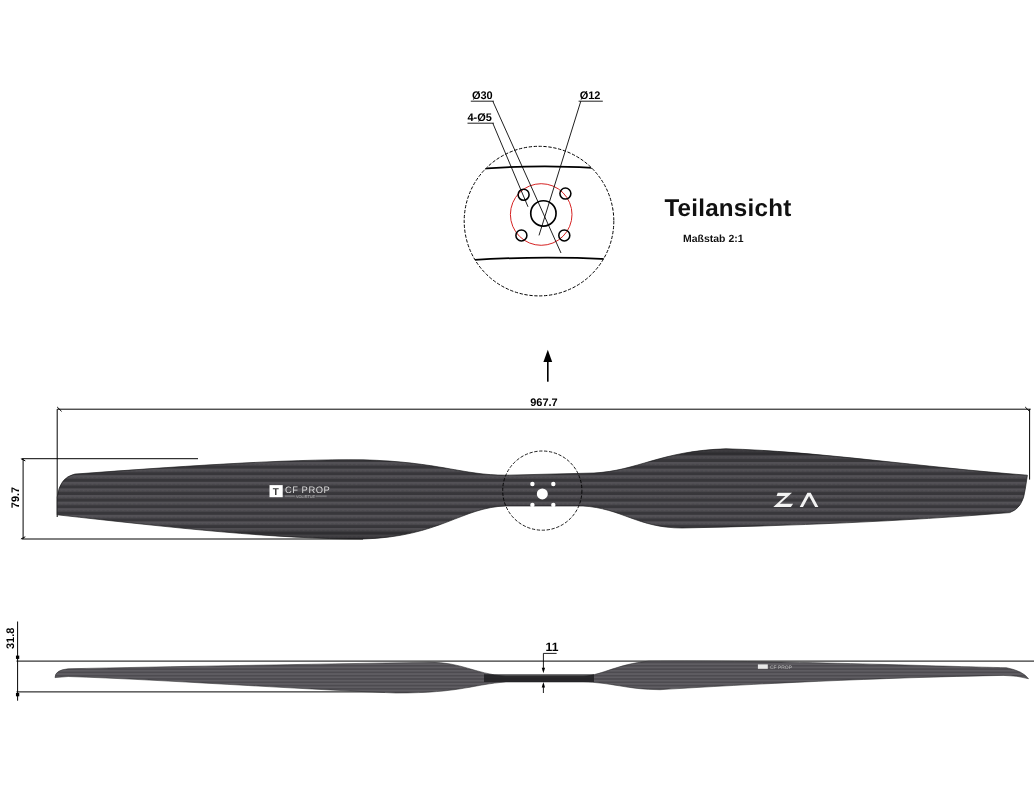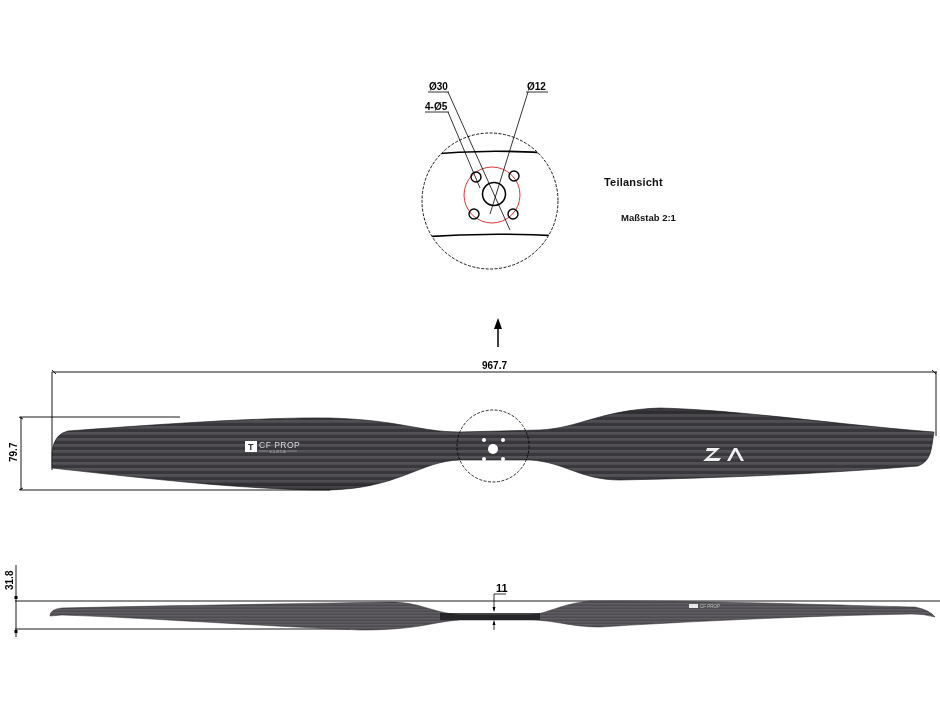--- a/index.html
+++ b/index.html
@@ -1,21 +1,21 @@
 <!DOCTYPE html>
 <html><head>
   <meta charset="utf-8">
   <style>
     html, body { margin: 0; padding: 0; background: #ffffff; }
     body { width: 940px; height: 716px; position: relative; overflow: hidden;
            font-family: "Liberation Sans", "DejaVu Sans", sans-serif; }
     .canvas { position: absolute; left: 0; top: 0; width: 940px; height: 716px; }
     svg text { font-family: "Liberation Sans", "DejaVu Sans", sans-serif; }
     .dim-text { font-weight: bold; font-size: 10px; fill: #000; }
-    .view-title { position: absolute; left: 604px; top: 176px; font-size: 11px; font-weight: bold; color: #111; letter-spacing: 0.2px; }
+    .view-title { position: absolute; left: 604px; top: 176px; font-size: 22px; font-weight: bold; color: #111; letter-spacing: 0.2px; }
     .view-scale { position: absolute; left: 621px; top: 212px; font-size: 9.5px; font-weight: bold; color: #111; }
   </style>
 </head>
 <body>
 
 <div class="canvas">
   <svg width="940" height="716" viewBox="0 0 940 716" xmlns="http://www.w3.org/2000/svg">
     <defs>
       <pattern id="carbon" x="0" y="0" width="8" height="6" patternUnits="userSpaceOnUse">
         <rect width="8" height="6" fill="#3a393d"></rect>

